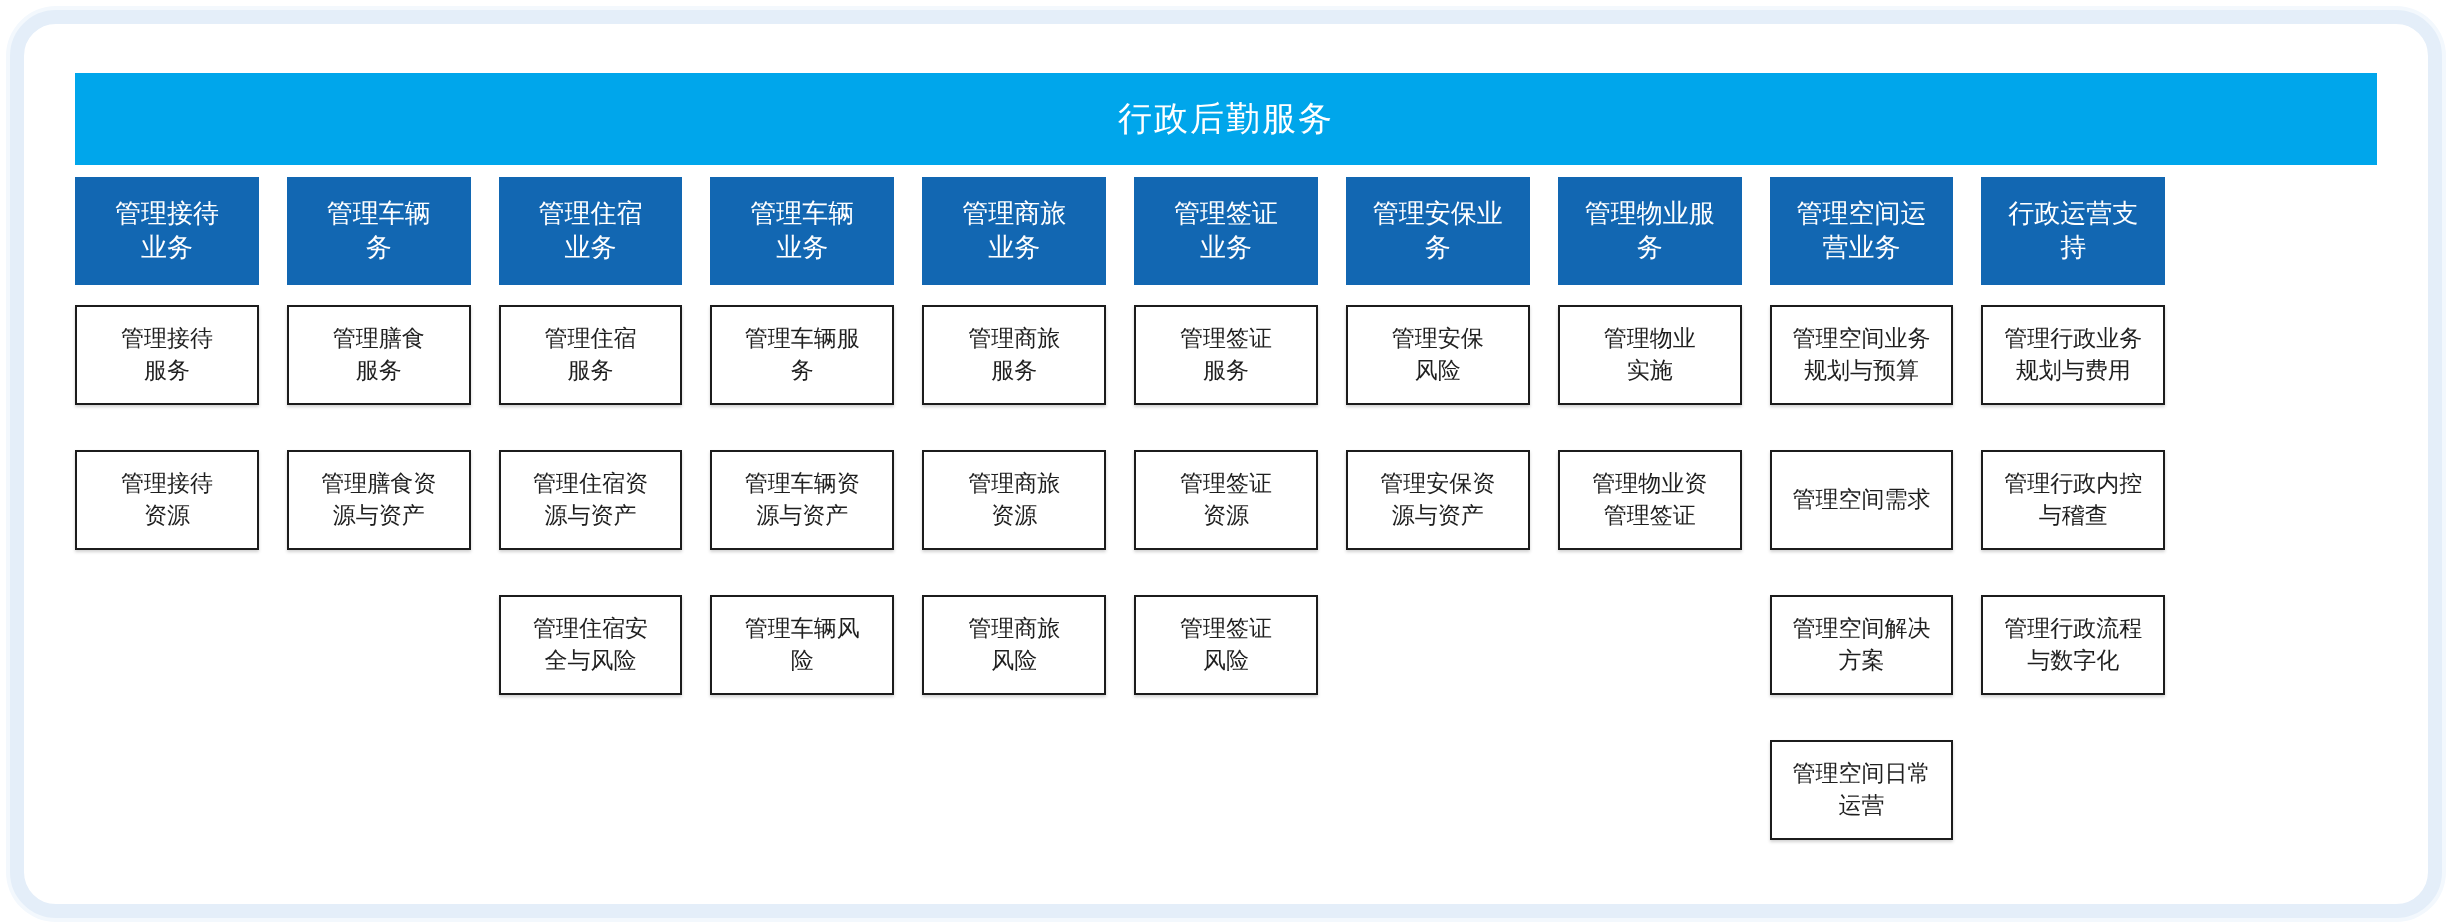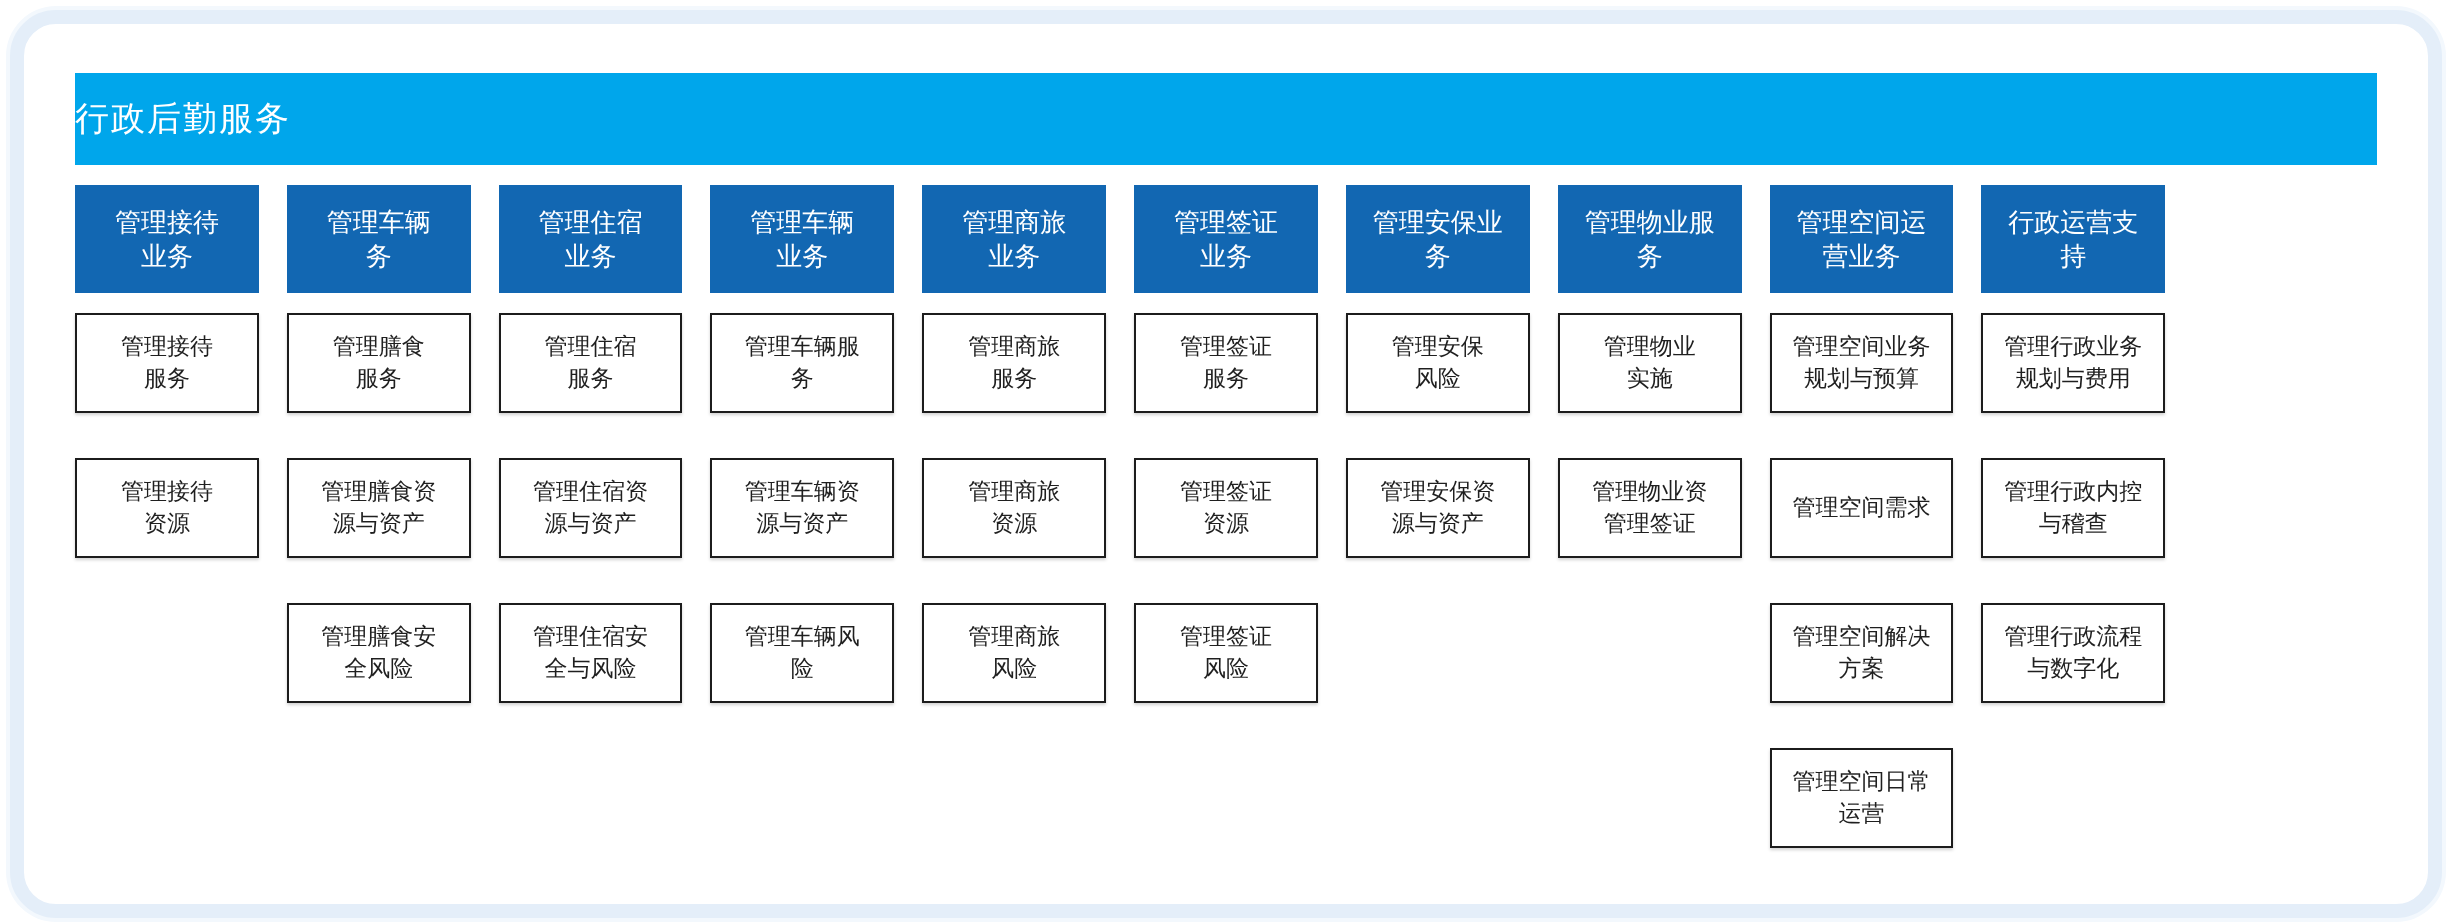--- a/index.html
+++ b/index.html
@@ -28,34 +28,36 @@
     box-sizing: border-box;
     padding: 49px 51px 40px 51px;
     overflow: hidden;
   }
   
   .title-bar {
     height: 92px;
     background: #00a6eb;
     display: flex;
     align-items: center;
-    margin-bottom: 20px;
+    justify-content: center;
+    margin-bottom: 12px;
   }
   .title-bar .title-text {
     color: #ffffff;
     font-size: 34px;
     font-weight: 500;
     letter-spacing: 2px;
   }
   
   .grid {
     display: grid;
     grid-template-columns: repeat(11, 1fr);
     column-gap: 28px;
     align-items: start;
+    font-family: Liberation Serif, serif;
   }
   .col {
     display: flex;
     flex-direction: column;
     min-width: 0;
   }
   .col-header {
     height: 108px;
     background: #1267b2;
     color: #ffffff;
@@ -116,22 +118,20 @@
       </div>
 
       <div class="col">
         <div class="col-header">管理车辆
 务</div>
         <div class="col-body">
           <div class="box">管理膳食
 服务</div>
           <div class="box">管理膳食资
 源与资产</div>
-          <div class="box">管理膳食安
-全风险</div>
         </div>
       </div>
 
       <div class="col">
         <div class="col-header">管理住宿
 业务</div>
         <div class="col-body">
           <div class="box">管理住宿
 服务</div>
           <div class="box">管理住宿资

